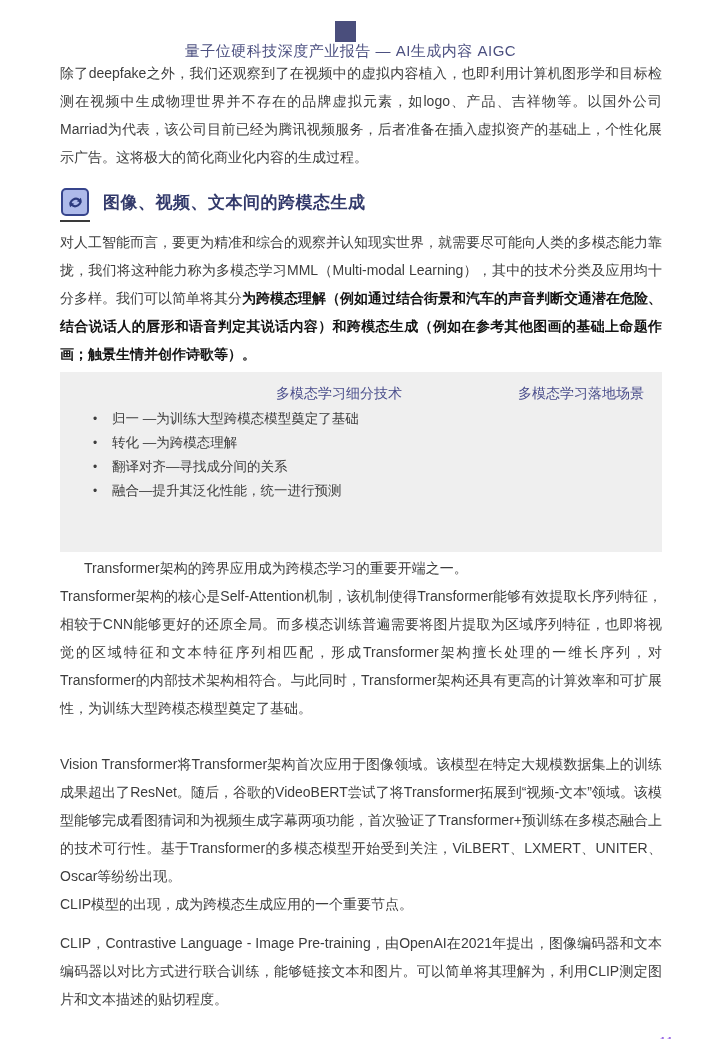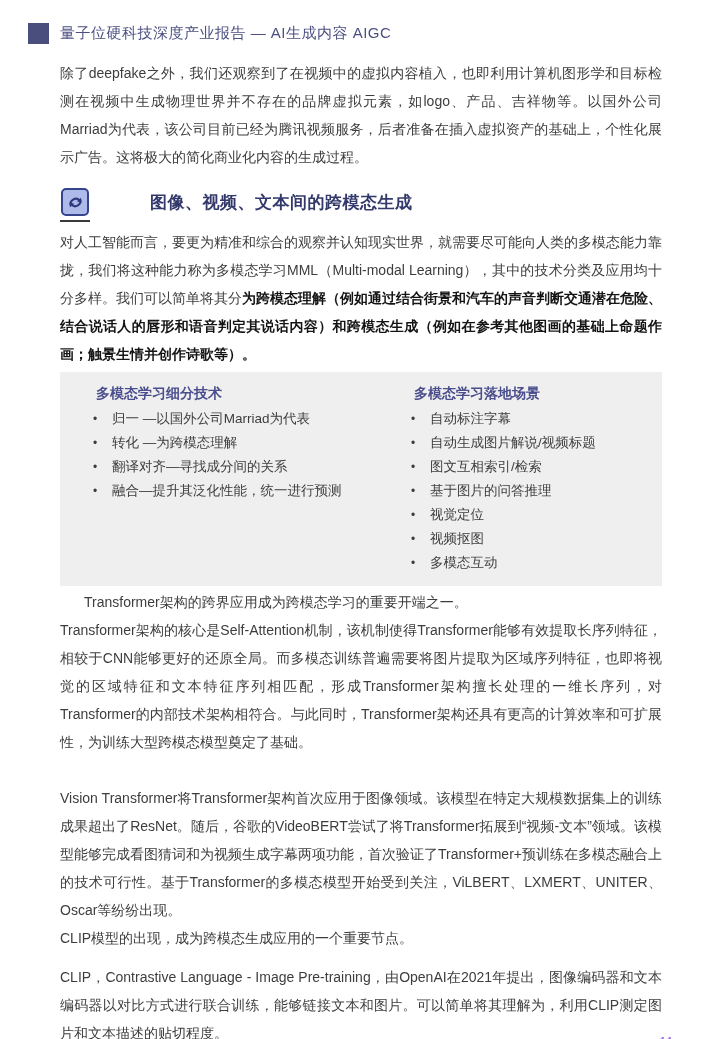--- a/index.html
+++ b/index.html
@@ -13,20 +13,21 @@
   }
   .page { padding: 21px 58px 0 60px; }
 
   
   .report-header {
     display: flex;
     align-items: center;
     margin-left: -32px;
     height: 24px;
     margin-bottom: 14px;
+    flex-direction: column;
   }
   .header-square {
     width: 21px; height: 21px;
     background: #4a4e7c;
     flex: 0 0 auto;
   }
   .header-title {
     margin-left: 11px;
     font-size: 15px;
     color: #4c5080;
@@ -51,21 +52,20 @@
   .p6 { margin-bottom: 0; margin-top: 28px; }
   .p7 { margin-bottom: 11px; }
   .p8 { margin-bottom: 8px; }
 
   
   .section-header {
     display: flex;
     align-items: center;
     height: 34px;
     margin-bottom: 6px;
-    gap: 47px;
   }
   .section-icon-wrap {
     width: 30px;
     display: flex;
     flex-direction: column;
     align-items: center;
     flex: 0 0 auto;
   }
   .section-icon {
     width: 28px; height: 28px;
@@ -97,25 +97,26 @@
     margin-top: 4px;
     margin-bottom: 2px;
     padding: 9px 18px 11px 24px;
     display: flex;
     min-height: 180px;
   }
   .info-col-left  { flex: 0 0 318px; }
   .info-col-right { flex: 1 1 auto; }
   .info-col-title {
     font-size: 14px;
-    font-weight: 700;
+    font-weight: 400;
     color: #4a4e8c;
     line-height: 24px;
     margin-left: 12px;
     margin-bottom: 2px;
+    text-align: right;
   }
   .info-list { list-style: none; }
   .info-list li {
     position: relative;
     font-size: 13.5px;
     line-height: 24px;
     color: #3d3d3d;
     padding-left: 28px;
   }
   .info-list li::before {
@@ -165,37 +166,28 @@
     <div class="section-title">图像、视频、文本间的跨模态生成</div>
   </div>
 
 
   <p class="body-text p3"><span>对人工智能而言，要更为精准和综合的观察并认知现实世界，就需要尽可能向人类的多模态能力靠拢，我们将这种能力称为多模态学习MML（Multi-modal Learning），其中的技术分类及应用均十分多样。我们可以简单将其分</span><span class="bold-run">为跨模态理解（例如通过结合街景和汽车的声音判断交通潜在危险、结合说话人的唇形和语音判定其说话内容）和跨模态生成（例如在参考其他图画的基础上命题作画；触景生情并创作诗歌等）。</span></p>
 
   <div class="info-box">
     <div class="info-col-left">
       <div class="info-col-title">多模态学习细分技术</div>
       <ul class="info-list">
-          <li>归一 —以国外公司Marriad为代表</li>
+          <li>归一 —为训练大型跨模态模型奠定了基础</li>
           <li>转化 —为跨模态理解</li>
           <li>翻译对齐—寻找成分间的关系</li>
           <li>融合—提升其泛化性能，统一进行预测</li>
         </ul>
     </div>
     <div class="info-col-right">
       <div class="info-col-title">多模态学习落地场景</div>
-      <ul class="info-list">
-          <li>自动标注字幕</li>
-          <li>自动生成图片解说/视频标题</li>
-          <li>图文互相索引/检索</li>
-          <li>基于图片的问答推理</li>
-          <li>视觉定位</li>
-          <li>视频抠图</li>
-          <li>多模态互动</li>
-        </ul>
     </div>
   </div>
 
   <p class="body-text p4">Transformer架构的跨界应用成为跨模态学习的重要开端之一。</p>
 
   <p class="body-text p5">Transformer架构的核心是Self-Attention机制，该机制使得Transformer能够有效提取长序列特征，相较于CNN能够更好的还原全局。而多模态训练普遍需要将图片提取为区域序列特征，也即将视觉的区域特征和文本特征序列相匹配，形成Transformer架构擅长处理的一维长序列，对Transformer的内部技术架构相符合。与此同时，Transformer架构还具有更高的计算效率和可扩展性，为训练大型跨模态模型奠定了基础。</p>
 
   <p class="body-text p6">Vision Transformer将Transformer架构首次应用于图像领域。该模型在特定大规模数据集上的训练成果超出了ResNet。随后，谷歌的VideoBERT尝试了将Transformer拓展到“视频-文本”领域。该模型能够完成看图猜词和为视频生成字幕两项功能，首次验证了Transformer+预训练在多模态融合上的技术可行性。基于Transformer的多模态模型开始受到关注，ViLBERT、LXMERT、UNITER、Oscar等纷纷出现。</p>
 
   <p class="body-text p7">CLIP模型的出现，成为跨模态生成应用的一个重要节点。</p>

